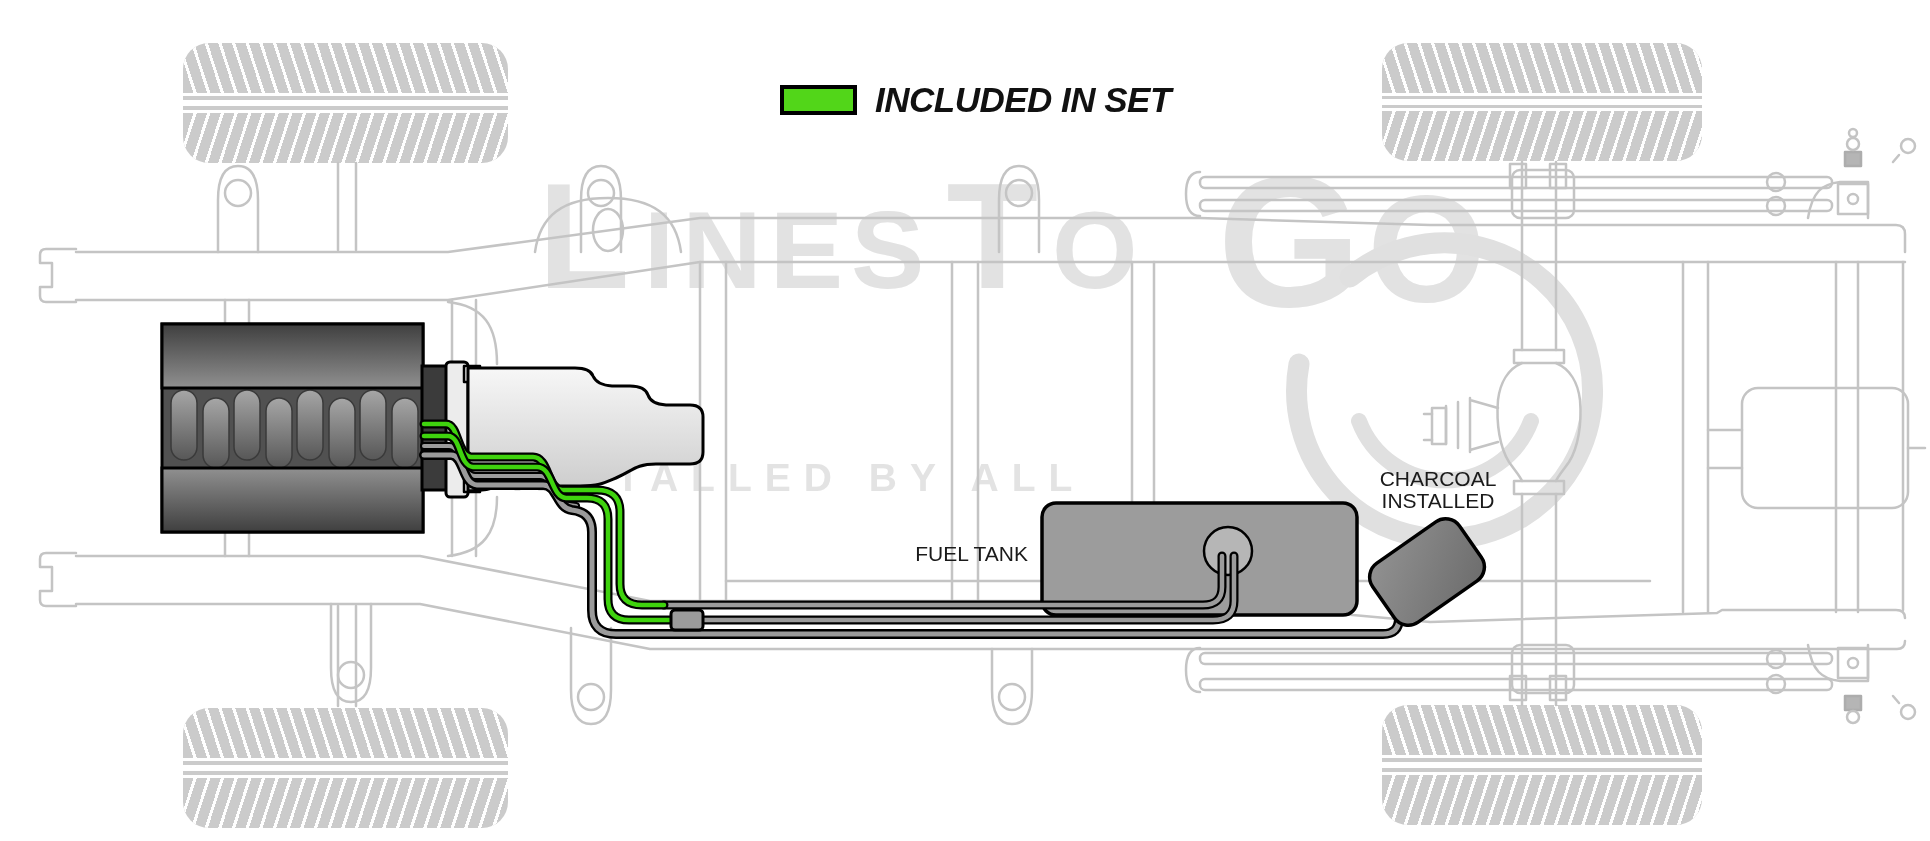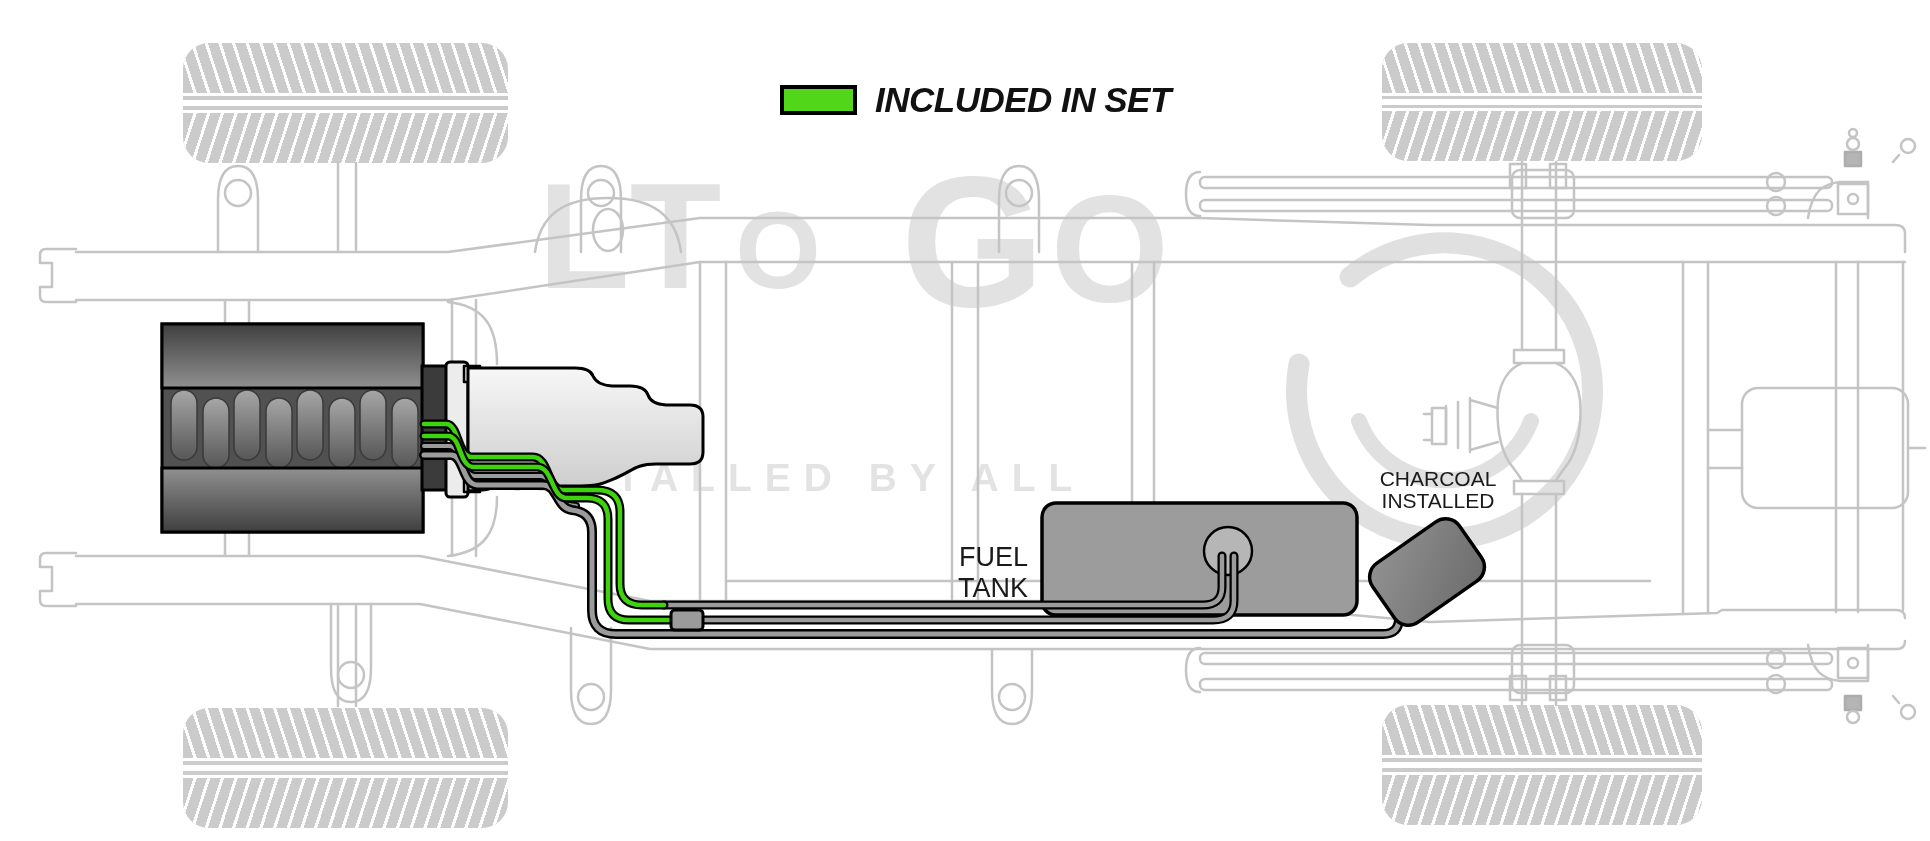--- a/index.html
+++ b/index.html
@@ -26,33 +26,34 @@
   .wm-G{font-size:185px;position:relative;top:18px;margin-left:58px;}
   .wm-O2{font-size:152px;position:relative;top:14px;margin-left:6px;}
   #watermark-tagline{position:absolute;left:512px;top:456px;font-size:39px;
      font-weight:bold;letter-spacing:13px;color:#e3e3e3;white-space:nowrap;z-index:0;}
 
   
   #diagram{position:absolute;left:0;top:0;z-index:2;}
 
   
   .part-label{position:absolute;z-index:3;color:#1a1a1a;font-weight:normal;}
-  #label-fuel-tank{left:900px;top:542px;width:128px;font-size:27px;text-align:right;
+  #label-fuel-tank{left:900px;top:542px;width:128px;font-size:21px;text-align:right;
      letter-spacing:0px;}
   #label-charcoal{left:1352px;top:468px;width:172px;font-size:21px;line-height:22px;
      text-align:center;}
   #legend{position:absolute;left:779px;top:80px;z-index:3;display:flex;align-items:center;}
   #legend-text{margin-left:16px;font-size:35px;font-weight:bold;color:#111;
      letter-spacing:-0.5px;white-space:nowrap;font-style:italic;}
 </style>
 </head>
 <body>
 
 <div id="watermark-text">
   <span class="wm-big">L</span>
+  <span class="wm-mid">INES</span>
   <span class="wm-big">T</span>
   <span class="wm-mid">O</span>
   <span class="wm-G">G</span>
   <span class="wm-O2">O</span>
 </div>
 <div id="watermark-tagline">INSTALLED BY ALL</div>
 
 <div class="tire" style="left:183px;top:43px;width:325px;height:120px;">
   <div class="tr-top"></div>
     <div class="tr-mid"></div>

